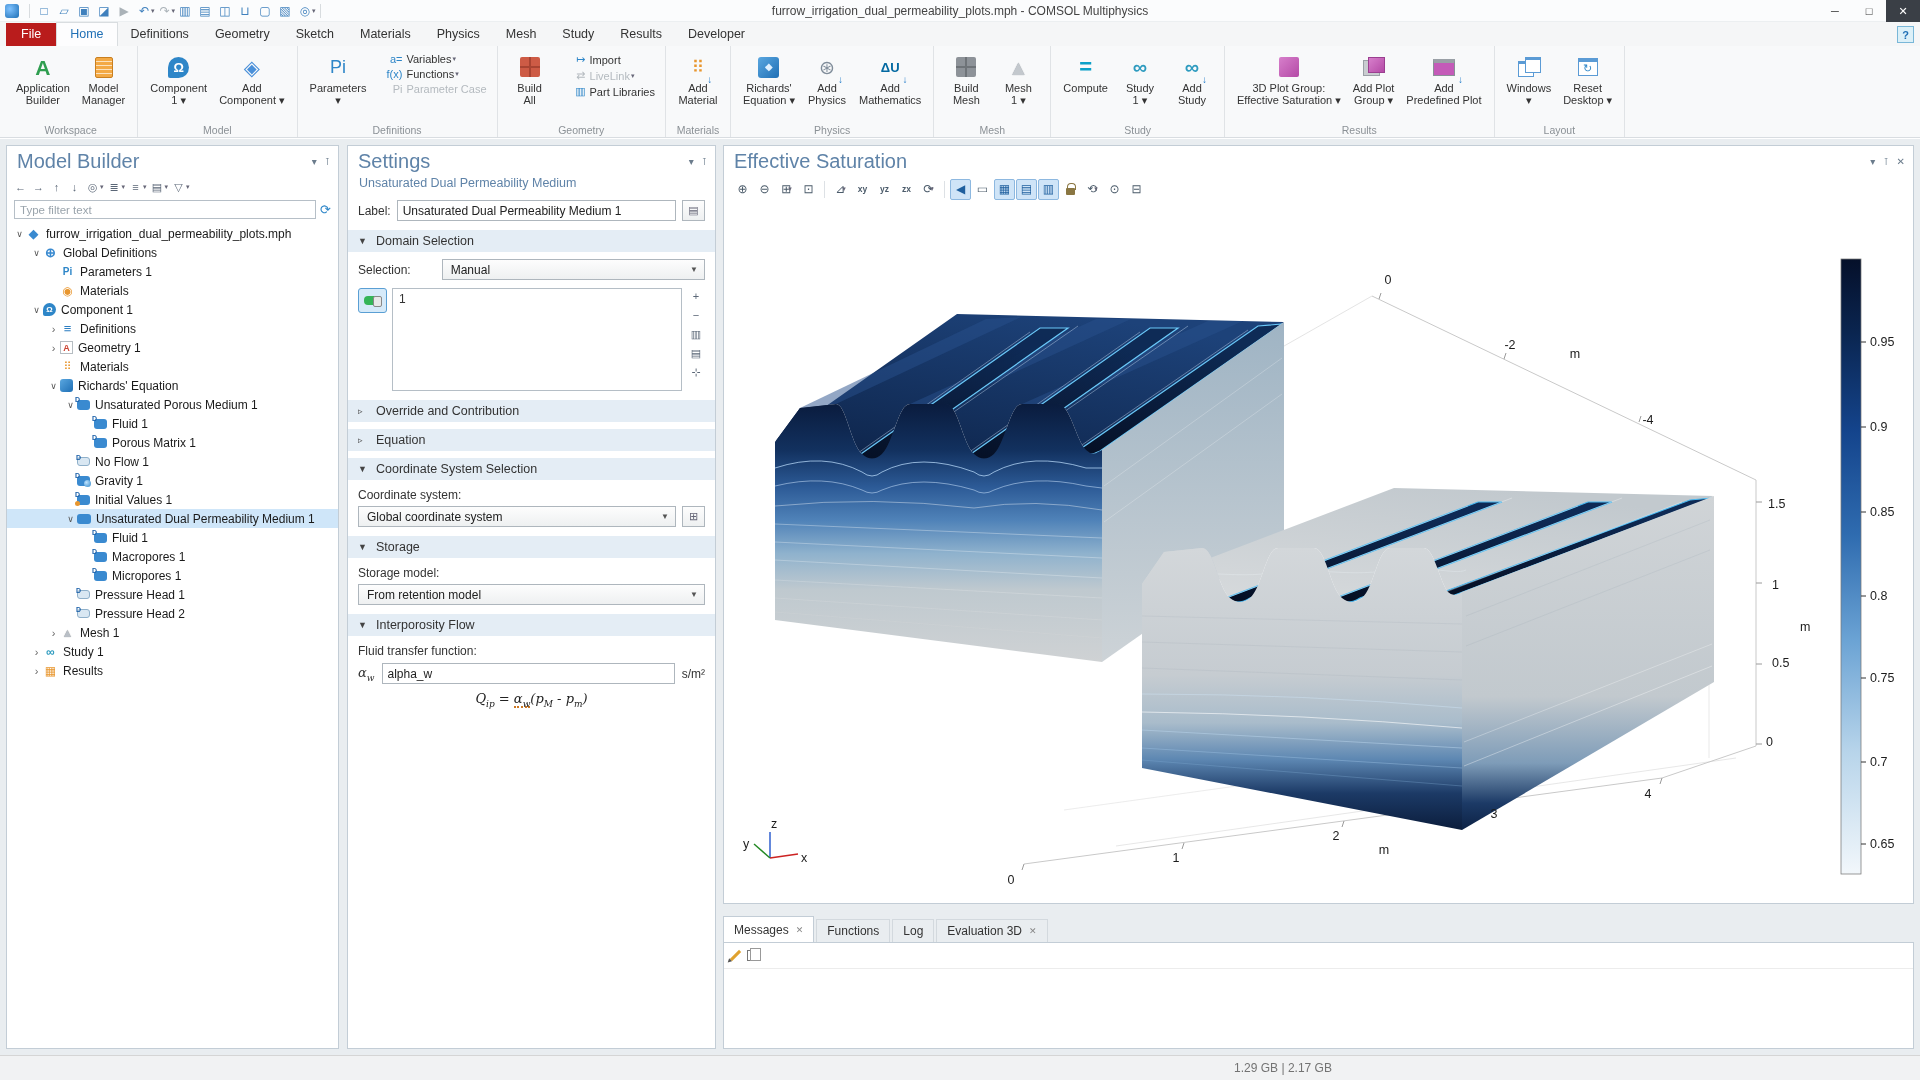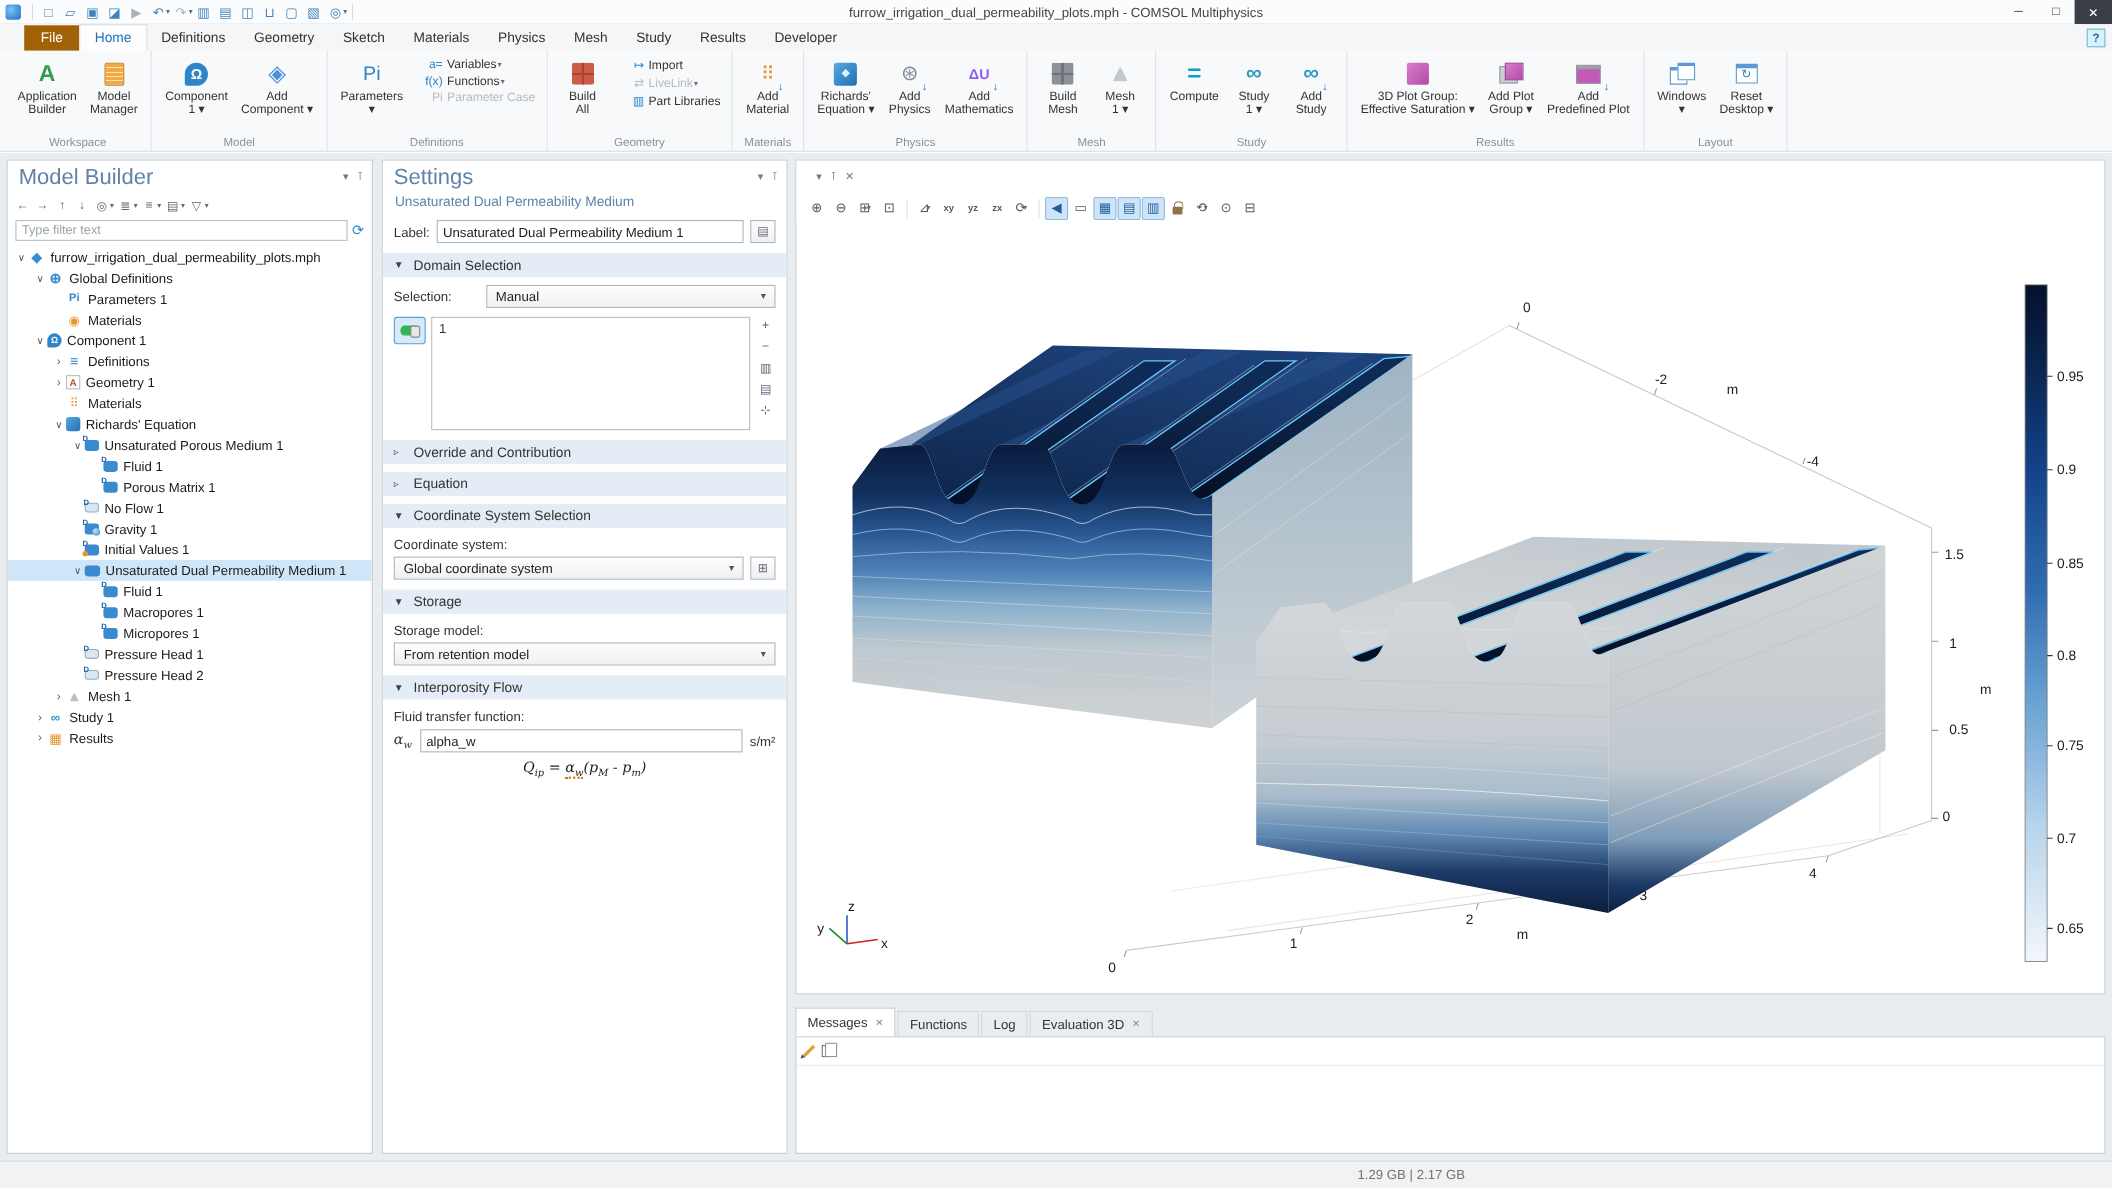--- a/index.html
+++ b/index.html
@@ -16,21 +16,21 @@
   .qa-btn.gray { color:#aab2b8; }
   .qa-arr { font-size:7px; color:#667; margin-left:-3px; }
   #win-title { position:absolute; left:50%; transform:translateX(-50%); font-size:12px; color:#444; white-space:nowrap; }
   .win-btns { position:absolute; right:0; top:0; height:22px; display:flex; }
   .win-btn { width:34px; height:22px; display:flex; align-items:center; justify-content:center; font-size:11px; color:#333; }
   .win-btn.close { background:#3a3f46; color:#fff; }
 
   
   #menubar { height:24px; background:#f5f6f7; display:flex; align-items:flex-end; position:relative; }
   .menu-tab { padding:4px 13px 5px; font-size:12.5px; color:#333; cursor:default; }
-  .menu-tab.file { background:#a16207; color:#fff; margin-left:22px; padding:4px 15px 5px; }
+  .menu-tab.file { background:#b91c1c; color:#fff; margin-left:6px; padding:4px 15px 5px; }
   .menu-tab.active { background:#fdfdfe; color:#1f6fb5; border:1px solid #d9dde0; border-bottom:none; }
   #help-btn { position:absolute; right:6px; bottom:3px; width:17px; height:17px; background:#dcf0f8;
     border:1px solid #79b7d8; color:#1f6fb5; font-weight:bold; font-size:11px; display:flex; align-items:center; justify-content:center; }
 
   
   #ribbon { height:92px; background:#f8f9fa; border-bottom:1px solid #d9dde1; display:flex; align-items:stretch; padding-left:4px; }
   .rgroup { position:relative; display:flex; align-items:flex-start; padding:4px 6px 16px; border-right:1px solid #e0e3e6; }
   .rgroup-label { position:absolute; bottom:1px; left:0; right:0; text-align:center; font-size:10.5px; color:#8b9196; }
   .ritem-large { display:flex; flex-direction:column; align-items:center; justify-content:flex-start;
     min-width:52px; padding:2px 6px; cursor:default; }
@@ -52,21 +52,21 @@
   .ri-addcomp { color:#4a90d9; font-size:21px; }
   .ri-pi { color:#2e86c8; font-size:18px; }
   .ri-buildall { width:20px; height:20px; border-radius:2px; background:#cd5b45;
     background-image:linear-gradient(#0000 45%,#a84432 45% 55%,#0000 55%),linear-gradient(90deg,#0000 45%,#a84432 45% 55%,#0000 55%); }
   .ri-buildmesh { width:20px; height:20px; border-radius:2px; background:#8d9298;
     background-image:linear-gradient(#0000 45%,#6e7378 45% 55%,#0000 55%),linear-gradient(90deg,#0000 45%,#6e7378 45% 55%,#0000 55%); }
   .ri-addmat { color:#e8962e; font-size:17px; }
   .ri-richards { width:21px; height:21px; border-radius:3px; background:linear-gradient(135deg,#5aa7e0,#1f6fb5);
     color:#dff0ff; font-size:10px; display:flex; align-items:center; justify-content:center; }
   .ri-atom { color:#7f8c99; font-size:19px; }
-  .ri-dU { color:#8b5cf6; font-size:13px; font-weight:bold; }
+  .ri-dU { color:#0369a1; font-size:13px; font-weight:bold; }
   .ri-mesh1 { color:#c3c8cd; font-size:21px; text-shadow:0 0 1px #8a9096; }
   .ri-compute { color:#0ca0c8; font-size:22px; font-weight:bold; }
   .ri-study { color:#2e9bbf; font-size:20px; font-weight:bold; }
   .ri-plot3d { width:20px; height:20px; border-radius:2px; background:linear-gradient(135deg,#d77fcb,#b44aa6); }
   .ri-addpg { position:relative; width:22px; height:20px; }
   .ri-addpg::before { content:""; position:absolute; left:0; top:3px; width:15px; height:14px; background:#c9ccd0; border:1px solid #9aa0a6; }
   .ri-addpg::after { content:""; position:absolute; left:5px; top:0; width:15px; height:14px; background:linear-gradient(135deg,#d77fcb,#b44aa6); border:1px solid #9b3f90; }
   .ri-addpre { width:22px; height:17px; border:1px solid #8a9096; border-top:4px solid #9aa0a6; background:#c45ab8; }
   .ri-windows { position:relative; width:22px; height:20px; }
   .ri-windows::before { content:""; position:absolute; left:0; top:4px; width:14px; height:12px; border:1px solid #5b9bd5; border-top:3px solid #5b9bd5; background:#fff; }
@@ -691,20 +691,21 @@
       <span id="fx-unit">s/m²</span>
     </div>
     <div class="eq-zone">
       <span>Q</span><sub class="ss">ip</sub><span> = </span><span class="alpha-dotted"><span>α</span><sub class="ss">w</sub></span><span>(</span><span>p</span><sub class="ss">M</sub><span> - </span><span>p</span><sub class="ss">m</sub><span>)</span>
     </div>
   </div>
 
   <div class="panel" id="gfx-panel">
     <div id="gfx-chrome">
       <div class="panel-header">
+        <span class="panel-title">Effective Saturation</span>
         <span class="ph-ic">▾</span>
         <span class="ph-ic">⊺</span>
         <span class="ph-ic">✕</span>
       </div>
       <div id="gfx-toolbar">
           <span class="gbt">
             <span>⊕</span>
           </span>
           <span class="gbt">
             <span>⊖</span>

